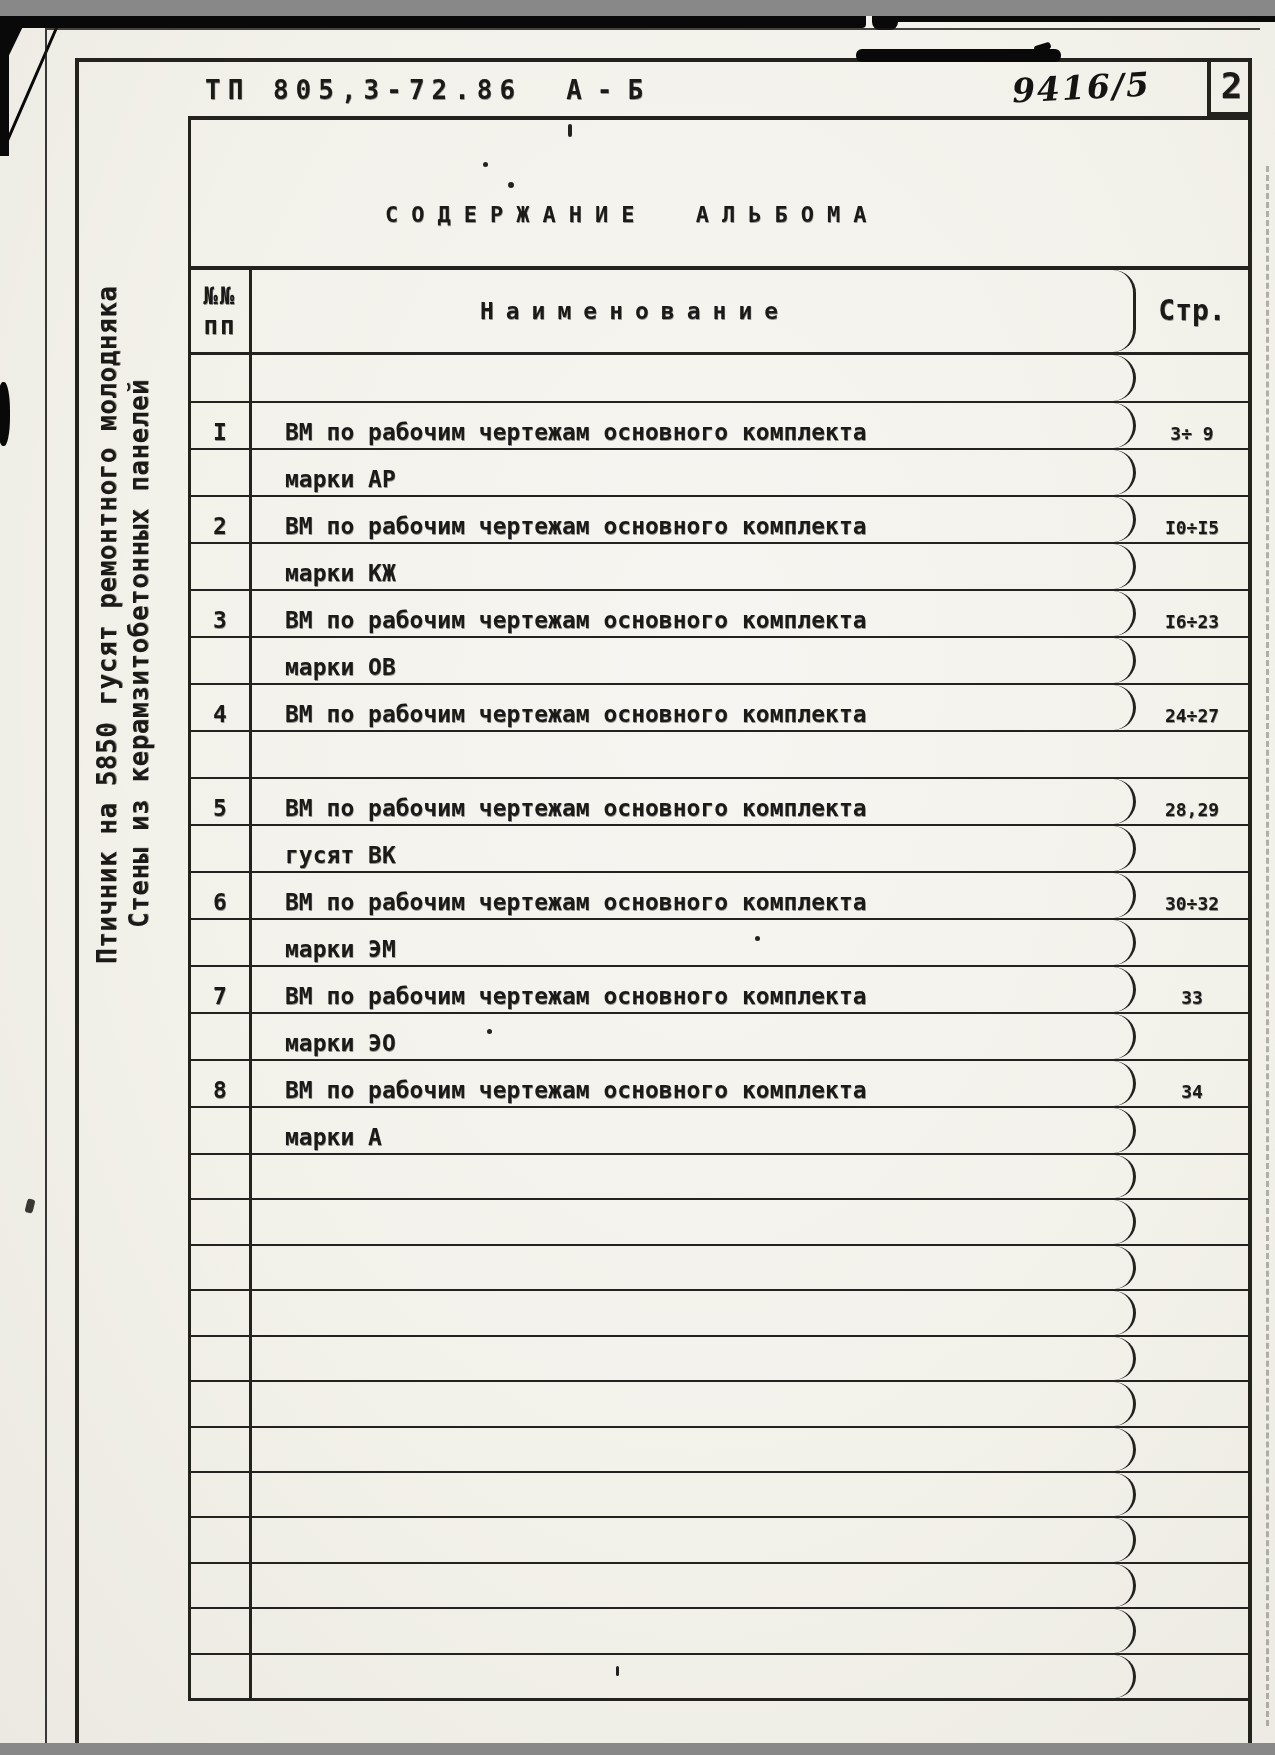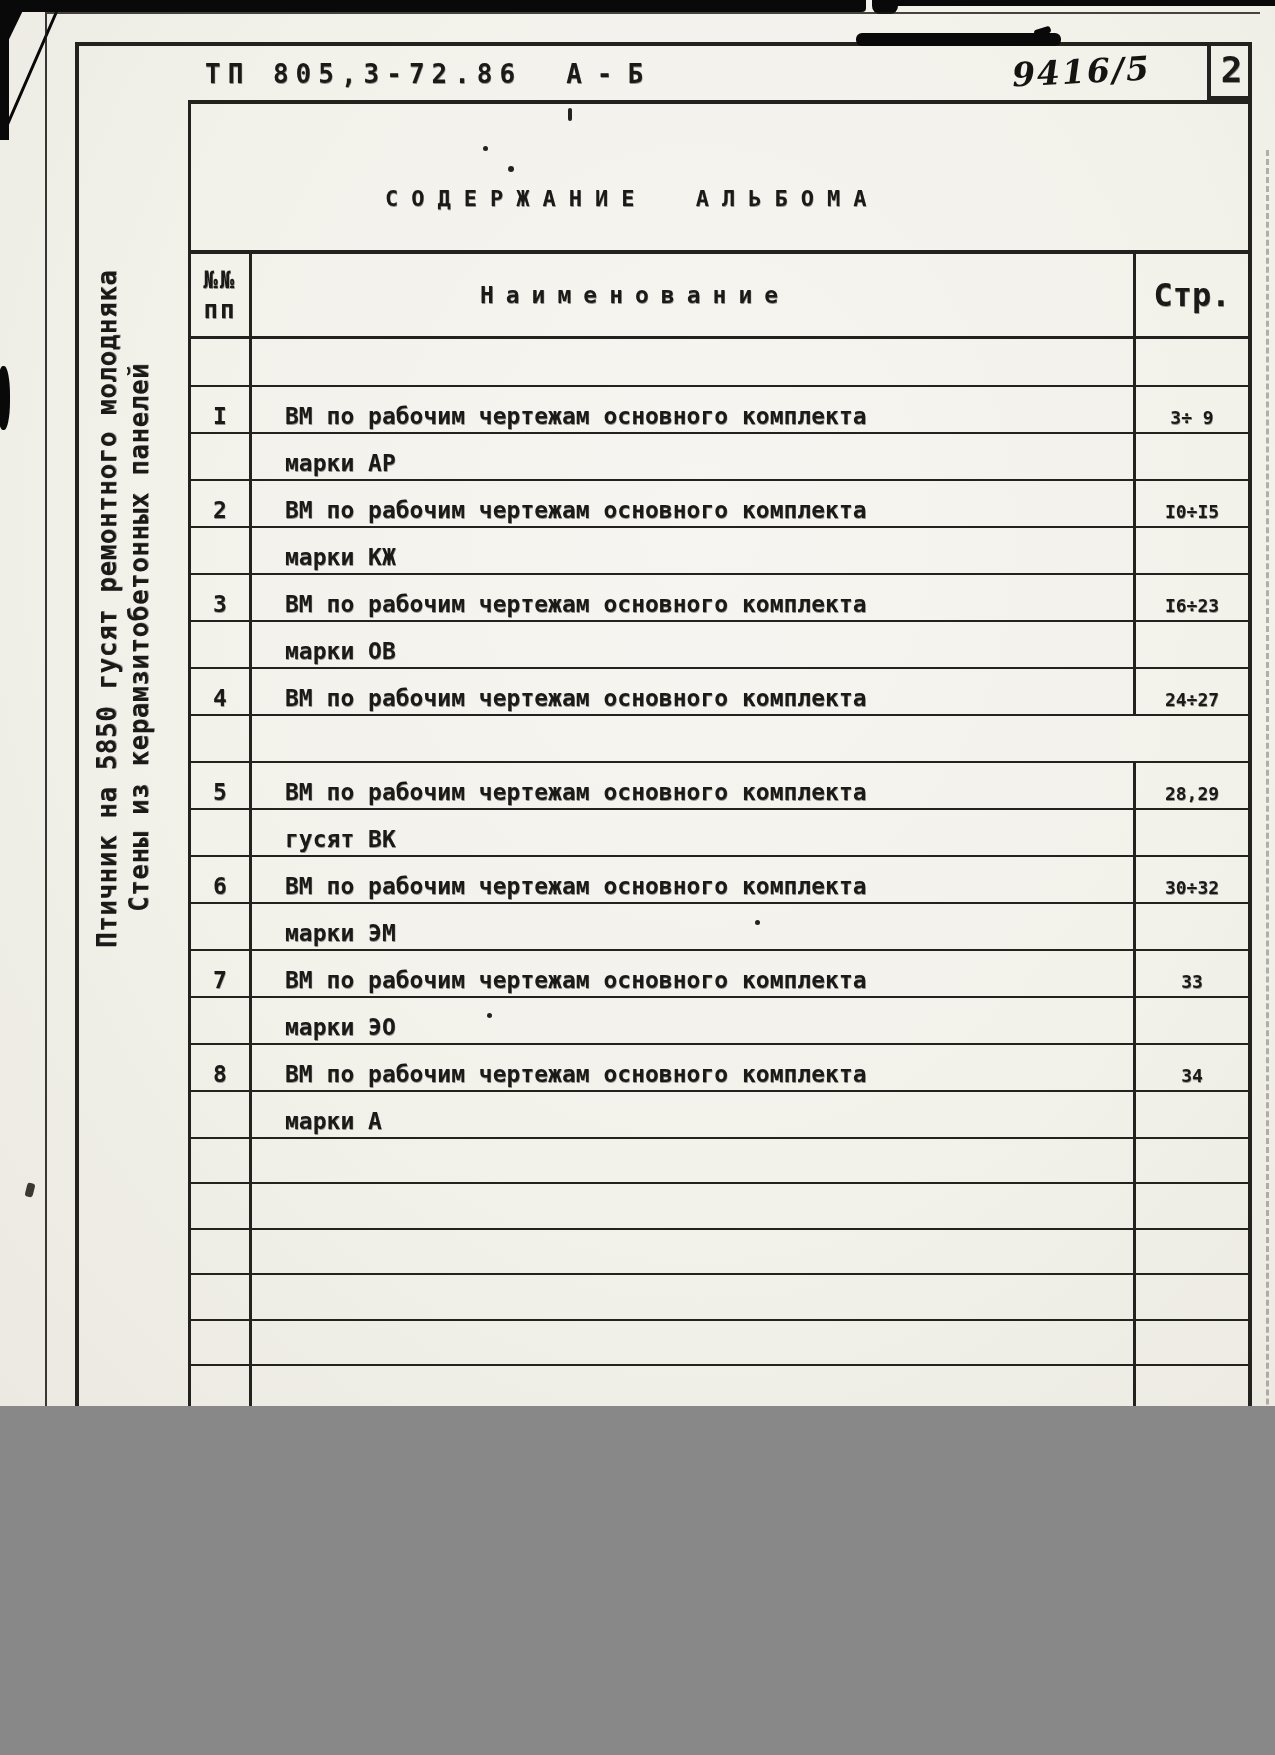--- a/index.html
+++ b/index.html
@@ -4,22 +4,22 @@
 <style>
   :root{
     --paper:#f3f2ec;
     --ink:#1b1a18;
     --line:#24221f;
     --scan-black:#090909;
   }
   html,body{margin:0;padding:0;background:#888;}
   .page{
     position:relative;
-    width:1275px;height:1406px;
-    margin:0 auto;
+    width:1275px;height:1727px;
+    margin:16px auto;
     overflow:hidden;
     background:radial-gradient(ellipse at 55% 38%, #f6f5f1 0%, #f2f1ea 55%, #ebe9e1 100%);
     font-family:"DejaVu Sans Mono","Liberation Mono",monospace;
     font-weight:bold;
     color:var(--ink);
   }
   .typed{ text-shadow:0.5px 0.6px 0 rgba(30,28,24,0.45); }
 
   
   .thin-frame{
@@ -87,29 +87,29 @@
     position:relative;flex:none;height:150px;box-sizing:border-box;
     border-bottom:4px solid var(--line);
   }
   .doc-title{
     position:absolute;left:194px;top:82px;
     font-size:22px;letter-spacing:13px;word-spacing:22px;white-space:nowrap;
   }
   .trow{display:flex;box-sizing:border-box;border-bottom:2px solid var(--line);}
   .cell{box-sizing:border-box;display:flex;align-items:flex-end;font-size:23px;line-height:1;}
   .c-num{width:61px;flex:none;border-right:3px solid var(--line);justify-content:center;padding-bottom:4px;}
-  .c-name{flex:1;border-right:3px solid var(--line);padding:0 0 4px 33px;}
+  .c-name{flex:1;border-right:3px solid var(--line);padding:0 0 4px 33px;border-radius:23px;}
   .c-page{width:112px;flex:none;justify-content:center;padding-bottom:5px;font-size:18px;}
 
   .header-row{height:85px;flex:none;border-bottom:3px solid var(--line);}
   .header-row .cell{align-items:center;padding-bottom:0;}
   .hdr-num{flex-direction:column;justify-content:center;font-size:24px;letter-spacing:2px;line-height:1.25;}
   .hdr-name{justify-content:center;}
   .hdr-name .spaced{letter-spacing:12px;margin-right:148px;white-space:nowrap;}
-  .hdr-page{font-size:32px;}
+  .hdr-page{font-size:28px;}
 
   .spacer-row{height:48px;flex:none;}
   .tbody{display:flex;flex-direction:column;flex:1;min-height:0;}
   .item-row{height:47px;flex:none;}
   .empty-row{flex:1;}
   .empty-row:last-child{border-bottom:none;}
 
   
   .art{position:absolute;background:var(--scan-black);}
   .a-top1{left:0;top:0;width:866px;height:12px;border-radius:0 0 4px 3px;}

